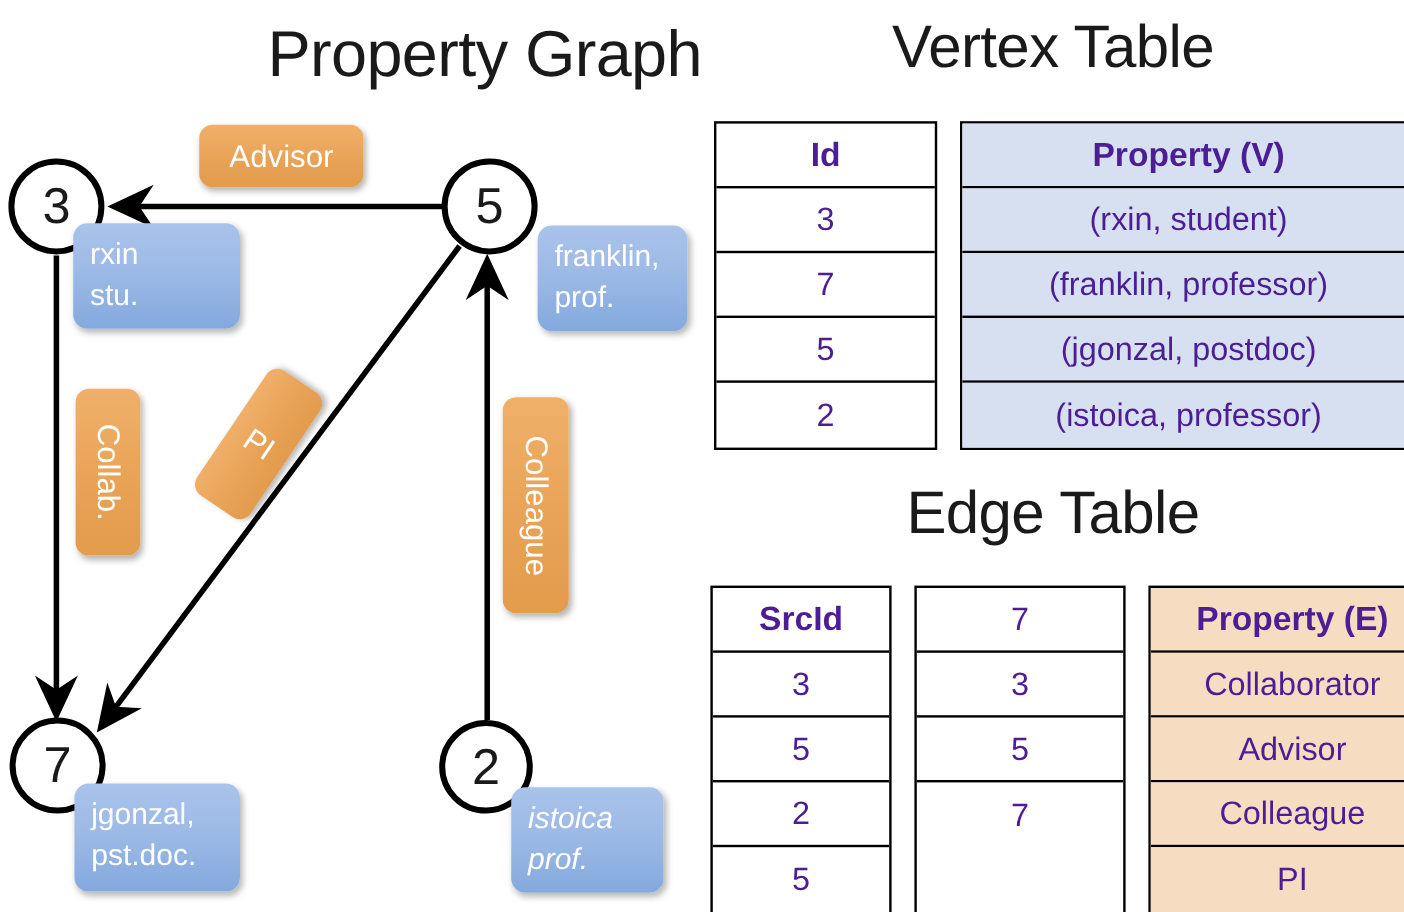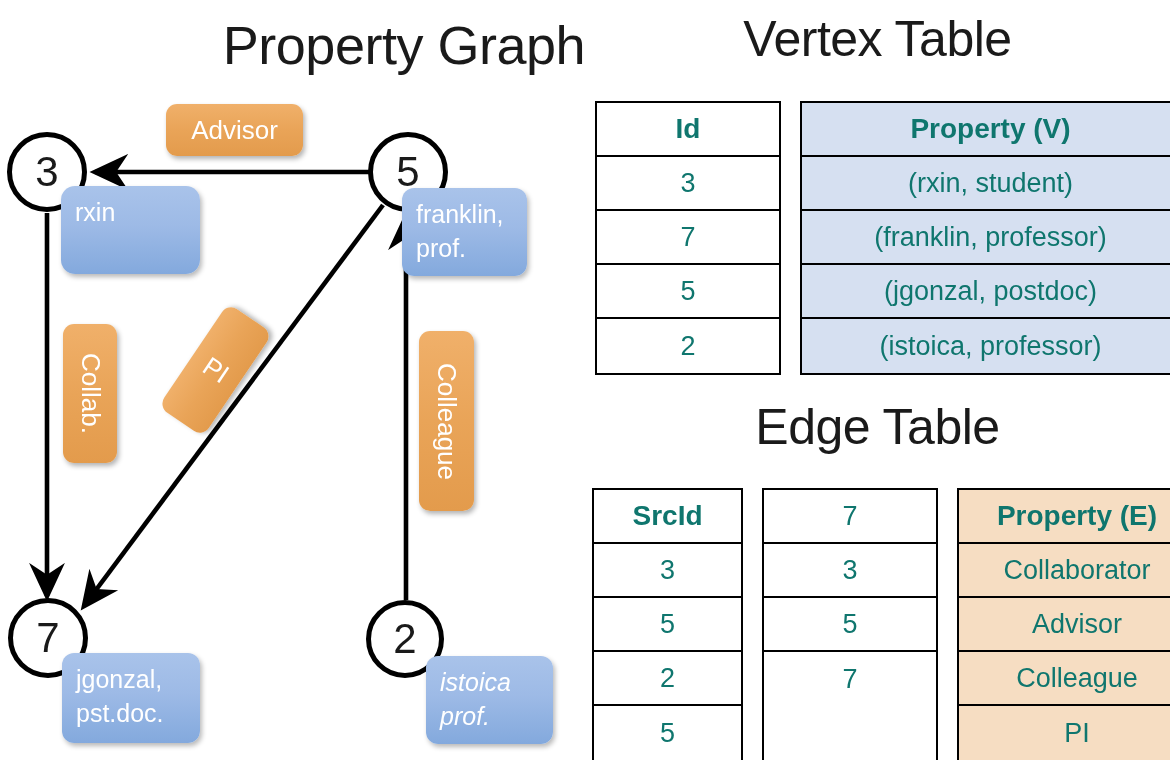--- a/index.html
+++ b/index.html
@@ -132,21 +132,21 @@
   .tcol + .tcol { margin-left: 19px; }
   .tcell {
     display: flex;
     align-items: center;
     justify-content: center;
     border-bottom: 2px solid #000000;
     box-sizing: border-box;
     font-family: "Liberation Sans", sans-serif;
     font-weight: 300;
     font-size: 27px;
-    color: #0f766e;
+    color: #4c1d95;
     white-space: nowrap;
   }
   .tcell:last-child { border-bottom: none; }
   .tcell.head {
     font-weight: 700;
     font-size: 28px;
   }
   .tcol.tinted .tcell { border-bottom-color: #000000; }
 
   
@@ -209,25 +209,26 @@
   <div class="vertex-node" id="node-5" style="left:368px; top:132px; width:80px; height:80px;">
     <span>5</span>
   </div>
   <div class="vertex-node" id="node-7" style="left:8px; top:598px; width:80px; height:80px;">
     <span>7</span>
   </div>
   <div class="vertex-node" id="node-2" style="left:366px; top:600px; width:78px; height:78px;">
     <span>2</span>
   </div>
 
-  <div class="prop-box" id="prop-3" style="left:61px; top:186px; width:139px; height:88px;border-radius:14px;">
+  <div class="prop-box" id="prop-3" style="left:61px; top:186px; width:139px; height:88px;">
     <span class="line">rxin</span>
-  </div>
-
-  <div class="prop-box" id="prop-5" style="left:402px; top:188px; width:125px; height:88px;">
+    <span class="line">stu.</span>
+  </div>
+
+  <div class="prop-box" id="prop-5" style="left:448px; top:188px; width:125px; height:88px;">
     <span class="line">franklin,</span>
     <span class="line">prof.</span>
   </div>
 
   <div class="prop-box" id="prop-7" style="left:62px; top:653px; width:138px; height:90px;">
     <span class="line">jgonzal,</span>
     <span class="line">pst.doc.</span>
   </div>
 
   <div class="prop-box" id="prop-2" style="left:426px; top:656px; width:127px; height:88px;font-style:italic;">

